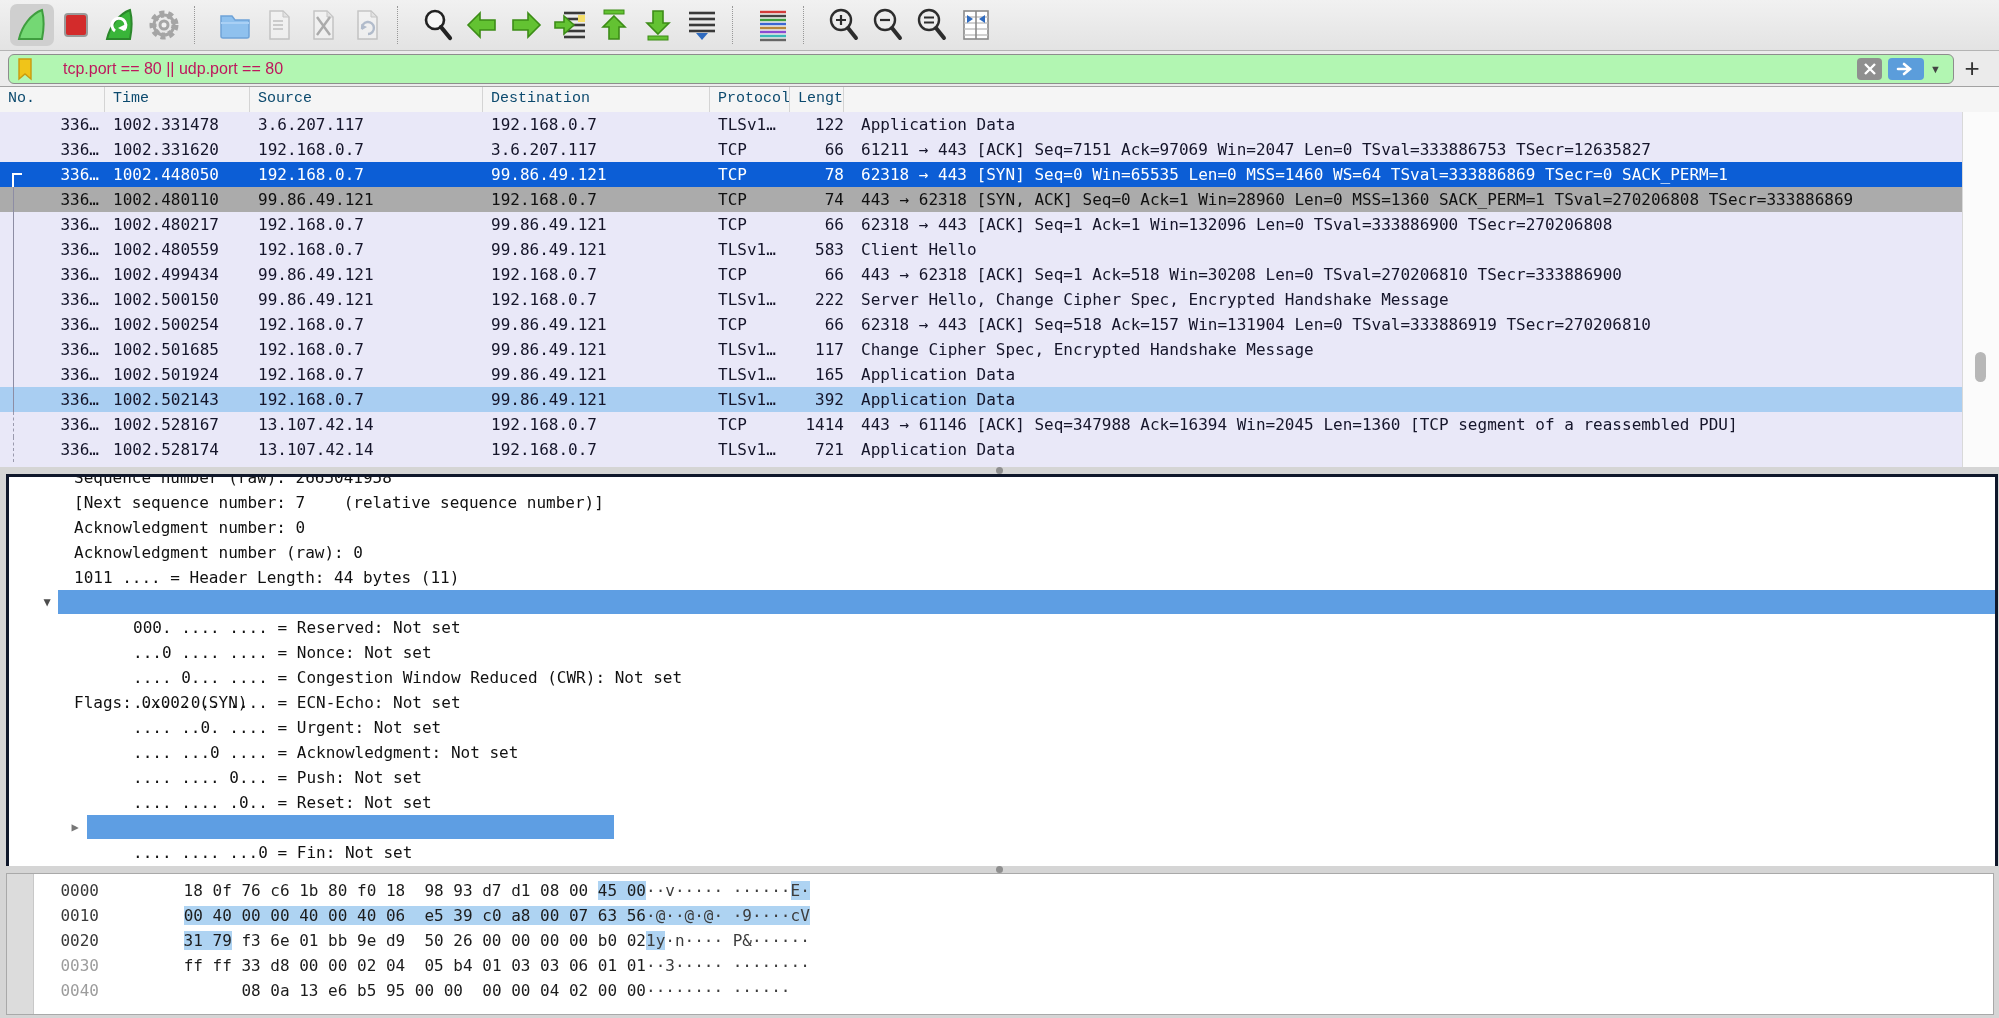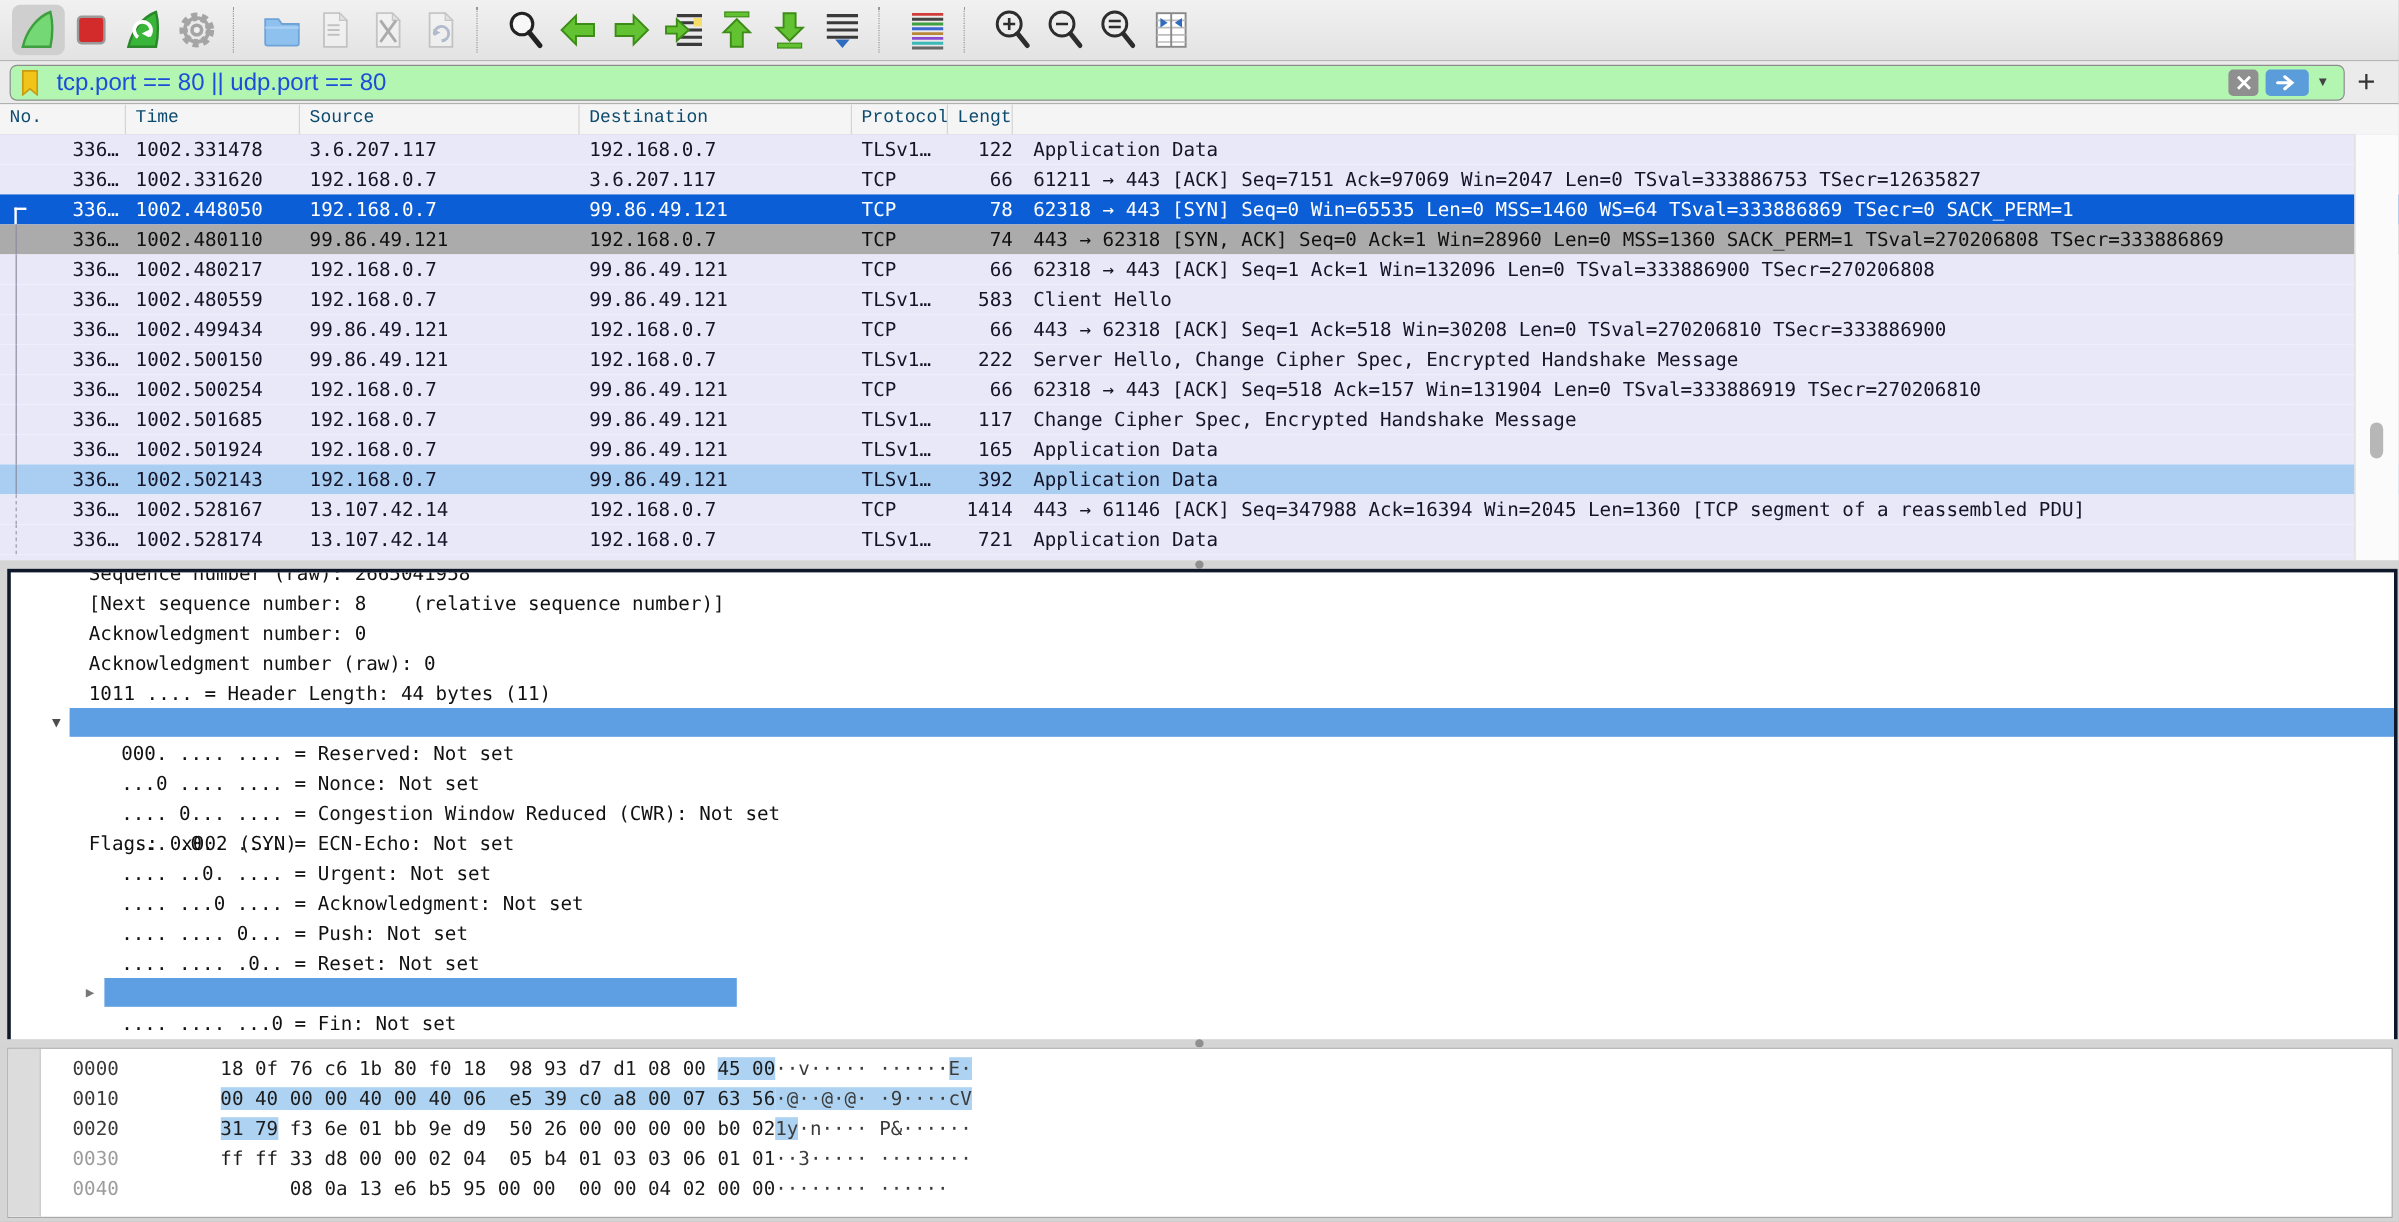--- a/index.html
+++ b/index.html
@@ -14,21 +14,21 @@
   .pressed{background:#cfcfcf;border-radius:7px;}
   .tsep{width:10px;height:38px;border-left:1px dotted #989898;margin:0 8px 0 8px;flex:0 0 auto;}
   .dis{opacity:.5;}
 
   
   .filterbar{position:absolute;top:51px;left:0;right:0;height:35px;background:#ebebeb;
              border-bottom:1px solid #a2a2a2;}
   .filter-field{position:absolute;left:8px;top:3px;width:1944px;height:28px;
                 background:var(--filter-valid,#b2f6b2);border:1px solid #8d8d8d;border-radius:6px;
                 display:flex;align-items:center;}
-  .filter-text{margin-left:12px;font-size:20px;color:#1d4ed8;flex:1 1 auto;white-space:pre;overflow:hidden;}
+  .filter-text{margin-left:28px;font-size:16px;color:#be185d;flex:1 1 auto;white-space:pre;overflow:hidden;}
   .fbtn{width:25px;height:22px;border-radius:4px;display:flex;align-items:center;justify-content:center;
         margin-right:6px;flex:0 0 auto;}
   .fbtn-x{background:#8f8f8f;color:#fff;font-size:15px;font-weight:bold;}
   .fbtn-apply{background:#5b9ddb;width:36px;}
   .fcaret{margin-right:12px;color:#444;font-size:11px;flex:0 0 auto;}
   .addbtn{position:absolute;right:12px;top:2px;width:30px;height:30px;font-size:26px;color:#333;
           display:flex;align-items:center;justify-content:center;}
 
   
   .plist{position:absolute;top:87px;left:0;width:1999px;height:380px;background:#fff;overflow:hidden;}
@@ -64,21 +64,21 @@
   .split{position:absolute;left:0;right:0;background:#d5d5d5;}
   .dot{position:absolute;left:996px;width:7px;height:7px;border-radius:50%;background:#8f8f8f;}
 
   
   .details{position:absolute;top:474px;left:6px;width:1986px;height:392px;background:#ffffff;
            border:3px solid #0f172a;overflow:hidden;}
   .dcontent{position:absolute;top:-12px;left:0;right:0;}
   .dline{height:25px;position:relative;font-family:"DejaVu Sans Mono",monospace;font-size:16px;
          line-height:25px;white-space:pre;color:#111;}
   .dtext{position:relative;display:block;padding-left:65px;}
-  .lvl3 .dtext{padding-left:92px;}
+  .lvl3 .dtext{padding-left:92px;margin-left:32px;}
   .dhl-full{position:absolute;left:49px;right:0;top:0;bottom:1px;background:var(--field-highlight,#5e9ee3);}
   .dhl-part{position:absolute;left:78px;width:527px;top:0;bottom:1px;background:var(--field-highlight,#5e9ee3);}
   .exp{position:absolute;top:0;width:20px;text-align:center;color:#4d4d4d;font-size:12px;line-height:25px;}
   .exp-flags{left:28px;}
   .exp-syn{left:56px;color:#777;}
 
   
   .hexpane{position:absolute;top:873px;left:6px;width:1986px;height:140px;background:#fff;
            border:1px solid #a9a9a9;overflow:hidden;}
   .hgutter{position:absolute;left:0;top:0;bottom:0;width:26px;background:#dcdcdc;border-right:1px solid #c8c8c8;}
@@ -446,21 +446,21 @@
       <div class="vthumb"></div>
     </div>
   </div>
 
   <div class="split" style="top:467px;height:7px;"></div>
   <div class="dot" style="top:467px;"></div>
 
   <div class="details">
     <div class="dcontent">
       <div class="dline"><span class="dtext">Sequence number (raw): 2665041958</span></div>
-      <div class="dline"><span class="dtext">[Next sequence number: 8    (relative sequence number)]</span></div>
+      <div class="dline"><span class="dtext">[Next sequence number: 7    (relative sequence number)]</span></div>
       <div class="dline"><span class="dtext">Acknowledgment number: 0</span></div>
       <div class="dline"><span class="dtext">Acknowledgment number (raw): 0</span></div>
       <div class="dline"><span class="dtext">1011 .... = Header Length: 44 bytes (11)</span></div>
       <div class="dline">
         <span class="dhl-full"></span>
         <span class="exp exp-flags">▼</span>
         <span class="dtext">Flags: 0x002 (SYN)</span>
       </div>
       <div class="dline lvl3"><span class="dtext">000. .... .... = Reserved: Not set</span></div>
       <div class="dline lvl3"><span class="dtext">...0 .... .... = Nonce: Not set</span></div>

